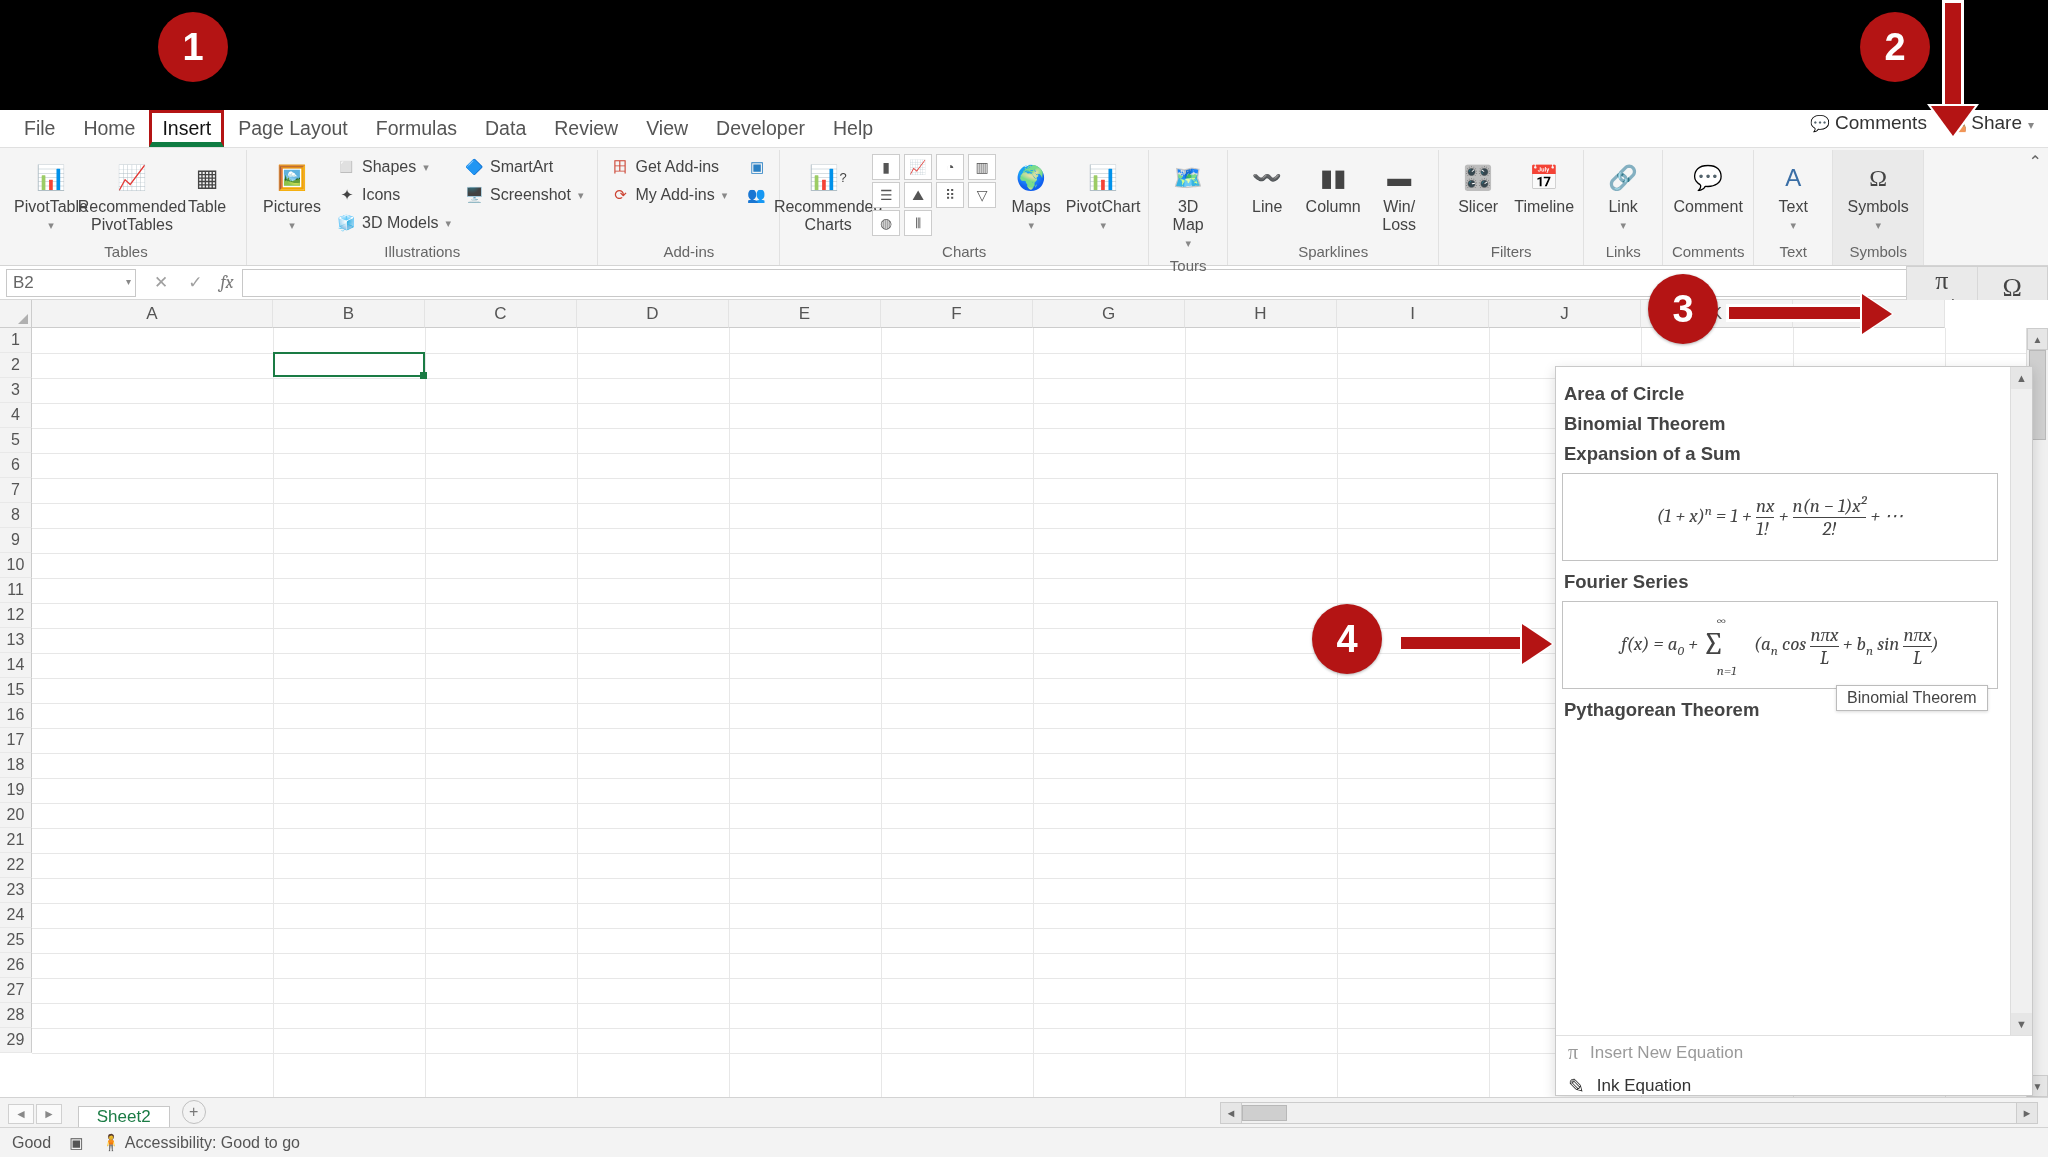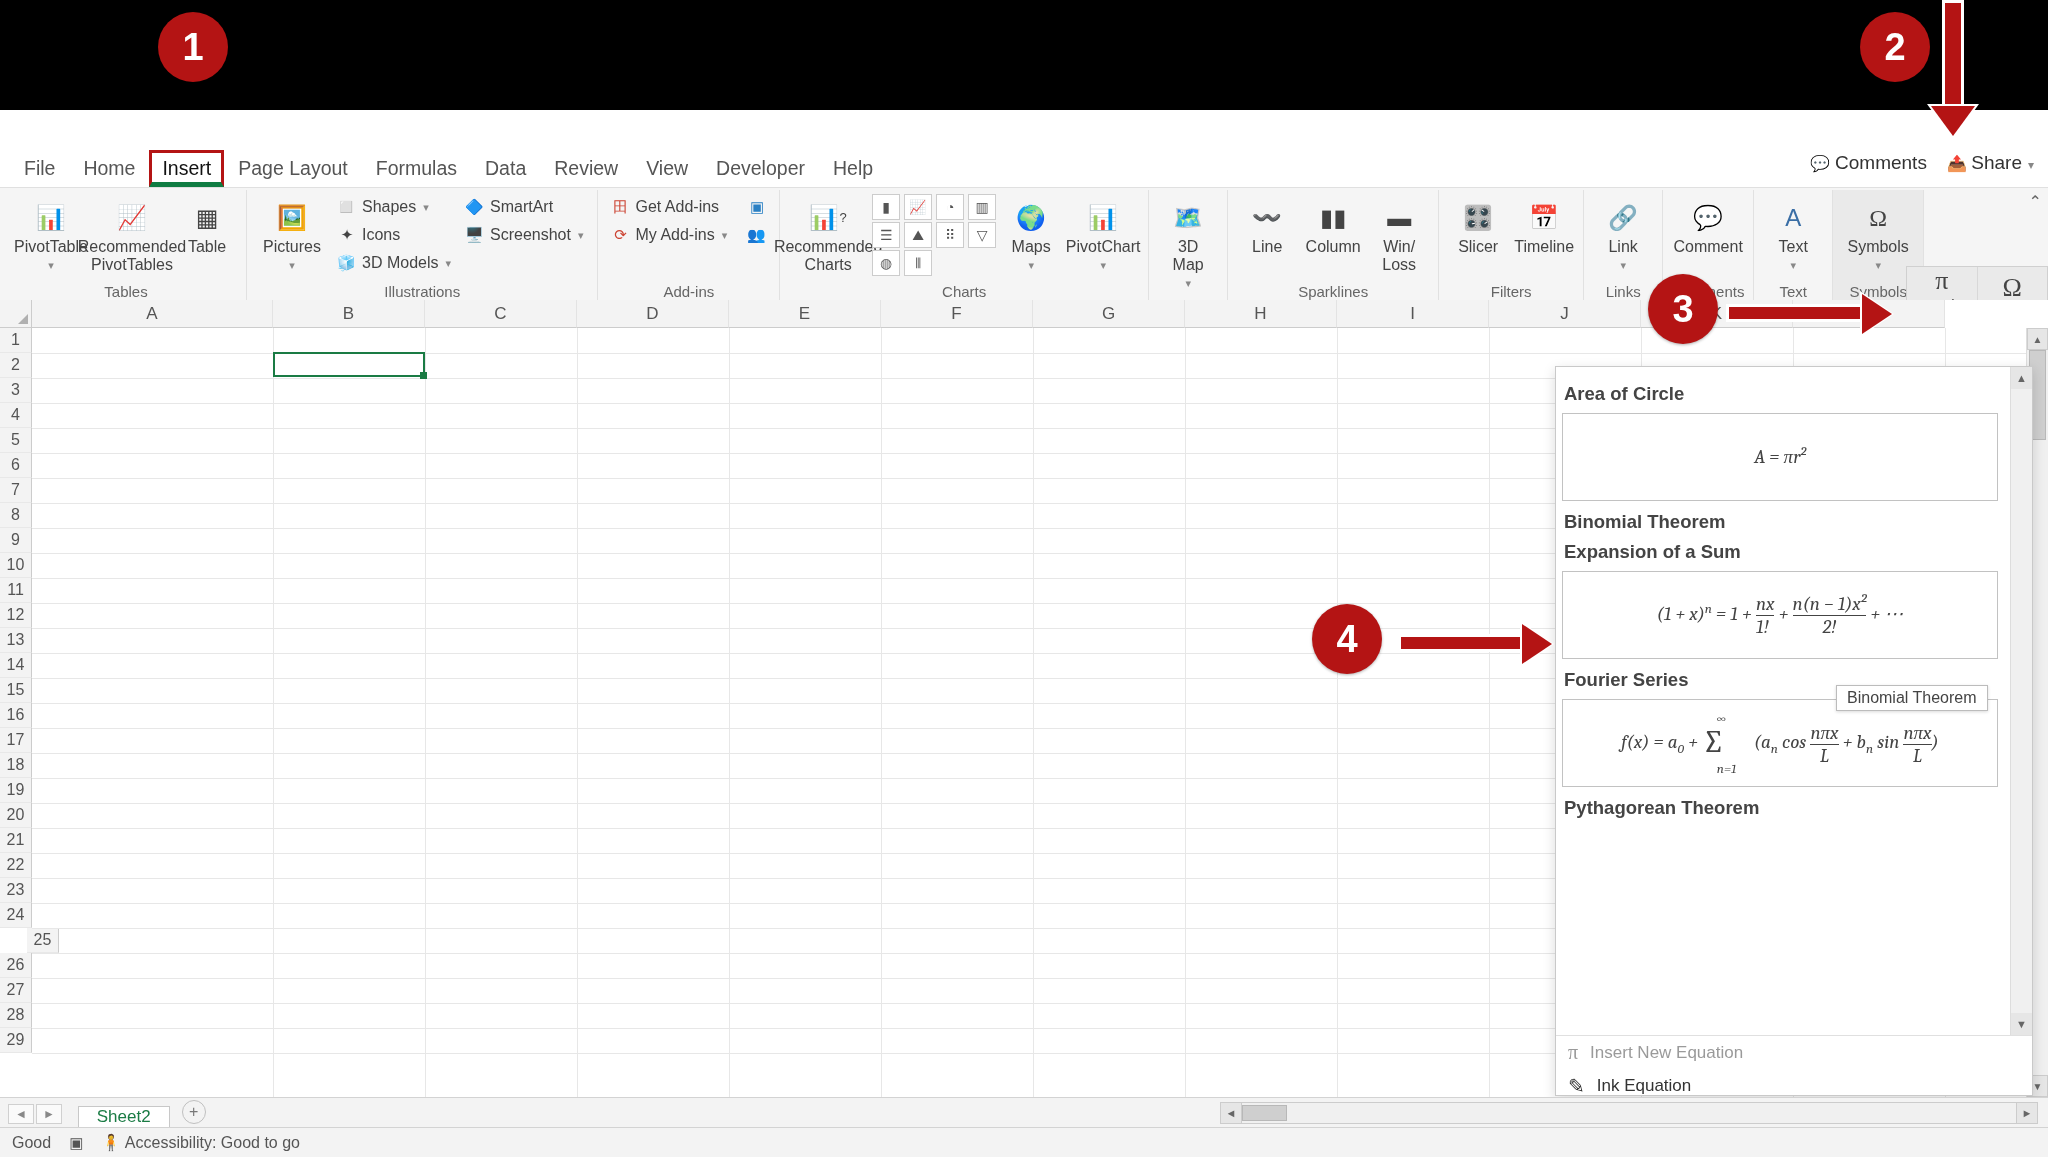--- a/index.html
+++ b/index.html
@@ -1,18 +1,18 @@
 <!DOCTYPE html>
 <html><head>
 <meta charset="utf-8">
 <style>
 * { margin:0; padding:0; box-sizing:border-box; }
 html,body { width:2048px; height:1157px; font-family:"Segoe UI",Arial,sans-serif; font-size:16px; background:#fff; overflow:hidden; color:#333;}
 .titlebar { height:110px; background:#000; position:relative;}
-.tabrow { display:flex; align-items:center; height:38px; background:#fff; border-bottom:1px solid #e0e0e0; padding:0 10px; position:relative;margin-top:40px;}
+.tabrow { display:flex; align-items:center; height:38px; background:#fff; border-bottom:1px solid #e0e0e0; padding:0 10px; position:relative;}
 .tab { padding:7px 14px; font-size:19.5px; color:#555; cursor:pointer;}
 .tab.active { color:#111; font-weight:500;}
 .tab.boxed { border:3px solid #b41414; border-bottom:5px solid #0f7c42; padding:4px 10px 2px 10px;}
 .tabrow .rightbtns { position:absolute; right:12px; top:2px; display:flex; gap:20px; font-size:19px; color:#333;}
 .rightbtns .cm::before{content:"💬 "; font-size:16px;}
 .rightbtns .sh::before{content:"📤 "; font-size:16px;}
 .rightbtns .sh .chev{font-size:12px; margin-left:4px; color:#888;}
 .ribbon { display:flex; height:118px; background:#f5f5f5; border-bottom:1px solid #d4d4d4; padding:2px 6px 0 6px; position:relative;}
 .group { display:flex; flex-direction:column; align-items:center; border-right:1px solid #e1e1e1; padding:2px 6px;}
 .group .body{ flex:1; display:flex; align-items:flex-start; gap:4px; padding:2px 2px;}
@@ -389,21 +389,21 @@
       <div class="rowhdr" style="top: 378px; height: 25px;">15</div>
       <div class="rowhdr" style="top: 403px; height: 25px;">16</div>
       <div class="rowhdr" style="top: 428px; height: 25px;">17</div>
       <div class="rowhdr" style="top: 453px; height: 25px;">18</div>
       <div class="rowhdr" style="top: 478px; height: 25px;">19</div>
       <div class="rowhdr" style="top: 503px; height: 25px;">20</div>
       <div class="rowhdr" style="top: 528px; height: 25px;">21</div>
       <div class="rowhdr" style="top: 553px; height: 25px;">22</div>
       <div class="rowhdr" style="top: 578px; height: 25px;">23</div>
       <div class="rowhdr" style="top: 603px; height: 25px;">24</div>
-      <div class="rowhdr" style="top: 628px; height: 25px; margin-left: 27px;">25</div>
+      <div class="rowhdr" style="top: 628px; height: 25px;">25</div>
       <div class="rowhdr" style="top: 653px; height: 25px;">26</div>
       <div class="rowhdr" style="top: 678px; height: 25px;">27</div>
       <div class="rowhdr" style="top: 703px; height: 25px;">28</div>
       <div class="rowhdr" style="top: 728px; height: 25px;">29</div>
     </div>
  <div class="gridlines" id="gridlines">
       <div class="vline" style="left: 241px;"></div>
       <div class="vline" style="left: 393px;"></div>
       <div class="vline" style="left: 545px;"></div>
       <div class="vline" style="left: 697px;"></div>
@@ -453,23 +453,20 @@
  </div>
 </div>
 
 <div class="eqpanel">
  <div class="scroll">
    <div class="ar">▲</div>
    <div class="ar ard">▼</div>
  </div>
  <div class="content">
    <div class="eqtitle">Area of Circle</div>
-   <div class="eqbox">
-        <span>A = πr²</span>
-      </div>
 
    <div class="eqtitle">Binomial Theorem</div>
 
    <div class="eqtitle">Expansion of a Sum</div>
    <div class="eqbox">
      <span>(1 + x)<sup>n</sup> = 1 + <span style="display:inline-block;text-align:left;vertical-align:middle;"><span>nx</span><span style="display:block;border-top:1px solid #444;">1!</span></span> + <span style="display:inline-block;text-align:center;vertical-align:middle;"><span>n(n − 1)x²</span><span style="display:block;border-top:1px solid #444;">2!</span></span> + ⋯</span>
    </div>
 
    <div class="eqtitle">Fourier Series</div>
    <div class="eqbox">

